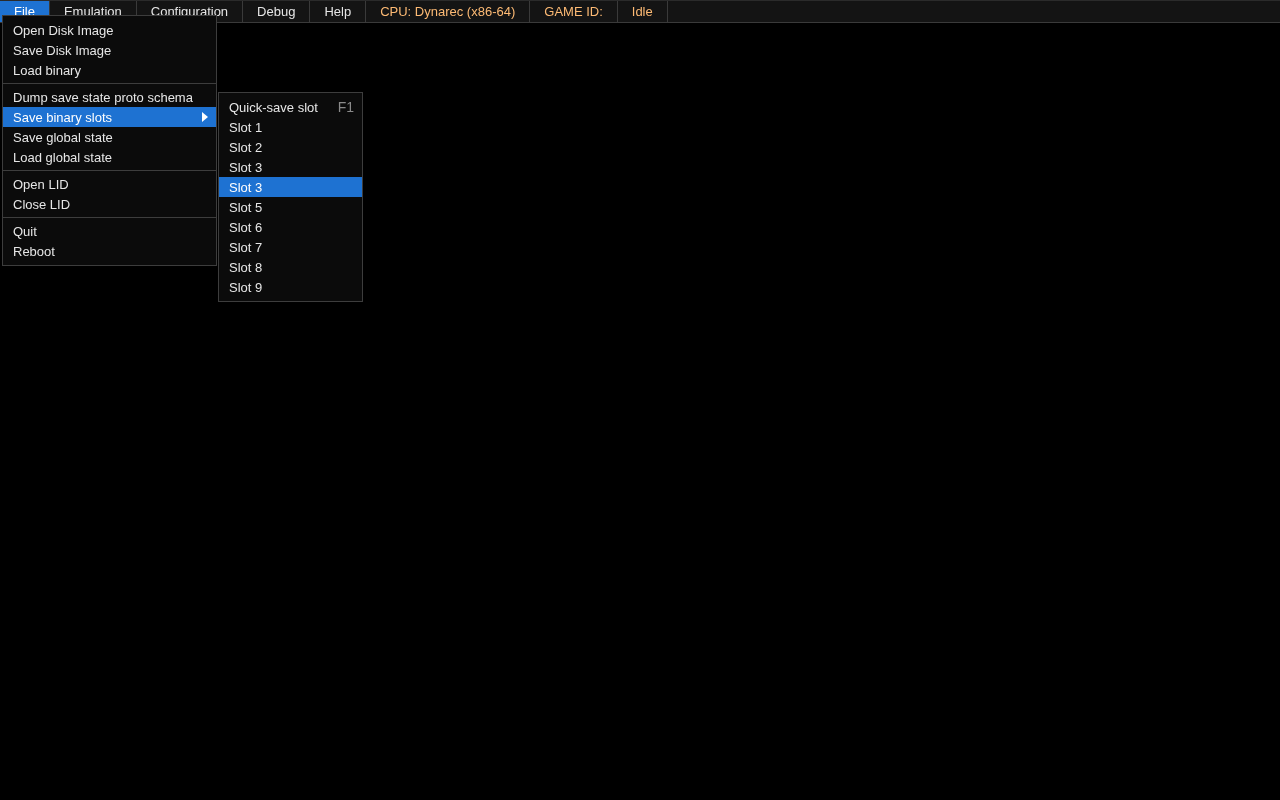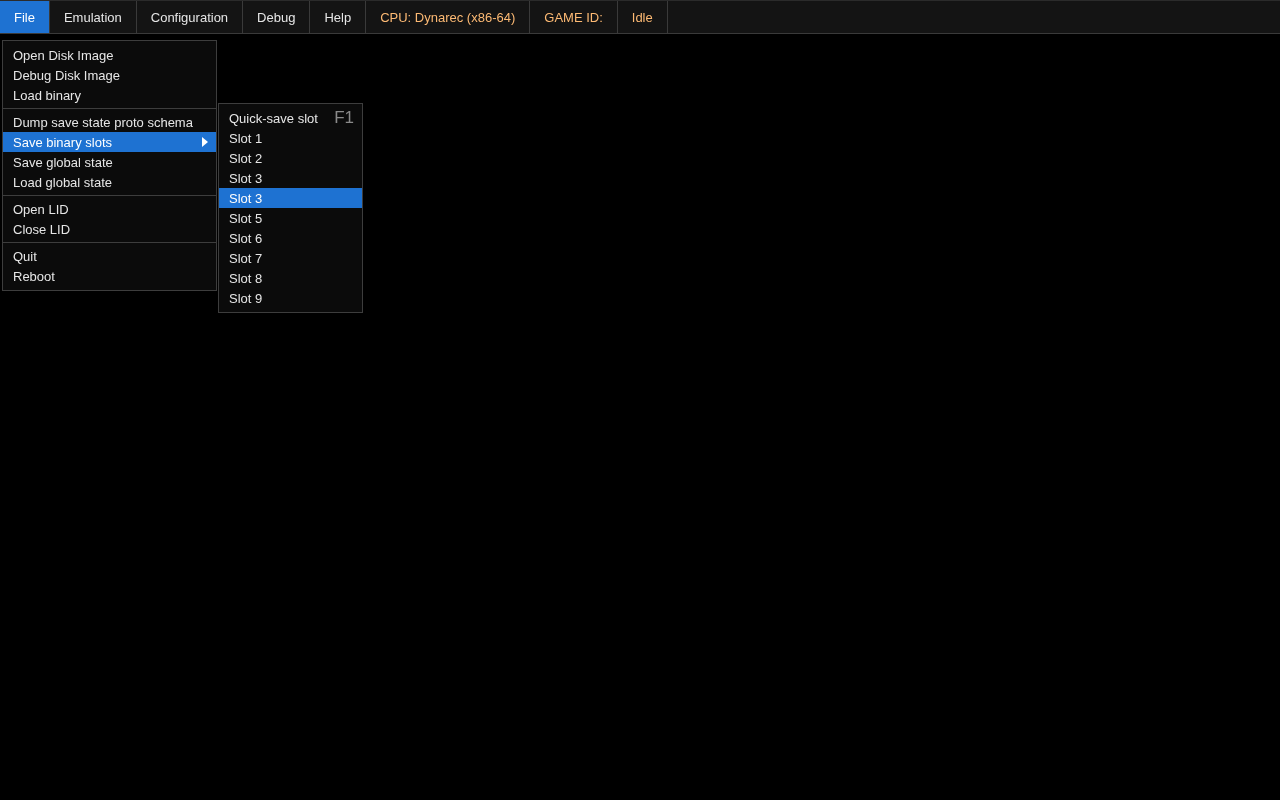--- a/index.html
+++ b/index.html
@@ -11,21 +11,21 @@
     font-size: 13px;
     color: #e6e6e6;
     overflow: hidden;
     position: relative;
   }
 
   
   .menubar {
     display: flex;
     align-items: stretch;
-    height: 34px;
+    height: 23px;
     background: #141414;
     border-top: 1px solid #2b2b2b;
     border-bottom: 1px solid #3a3a3a;
   }
   .menubar-item {
     display: flex;
     align-items: center;
     padding: 0 14px;
     height: 100%;
     border-right: 1px solid #3a3a3a;
@@ -44,47 +44,47 @@
   
   .dropdown {
     position: absolute;
     background: #0b0b0b;
     border: 1px solid #3d3d3d;
     padding: 4px 0;
     min-width: 215px;
   }
   .dropdown.file-menu {
     left: 2px;
-    top: 40px;
+    top: 15px;
     width: 179px;
   }
   .dropdown.sub-menu {
     left: 218px;
-    top: 103px;
+    top: 92px;
     width: 145px;
     min-width: 145px;
   }
   .menu-item {
     display: flex;
     align-items: center;
     justify-content: space-between;
     height: 20px;
     padding: 0 8px 0 10px;
     white-space: nowrap;
     cursor: default;
   }
   .menu-item.highlight {
     background: #1e72d2;
     color: #fff;
   }
   .menu-item .label { flex: 1; }
   .menu-item .accel {
     color: #8a8a8a;
     margin-left: 8px;
-    font-size: 17px;
+    font-size: 14px;
   }
   .menu-item .arrow {
     width: 0; height: 0;
     border-top: 5px solid transparent;
     border-bottom: 5px solid transparent;
     border-left: 6px solid #e6e6e6;
     margin-left: 8px;
   }
   .menu-item.highlight .arrow { border-left-color: #fff; }
   .menu-sep {
@@ -121,21 +121,21 @@
   <div class="menubar-item status">
       <span>Idle</span>
     </div>
 </div>
 
 <div class="dropdown file-menu">
   <div class="menu-item">
       <span class="label">Open Disk Image</span>
     </div>
   <div class="menu-item">
-      <span class="label">Debug Disk Image</span>
+      <span class="label">Save Disk Image</span>
     </div>
   <div class="menu-item">
       <span class="label">Load binary</span>
     </div>
   <div class="menu-sep"></div>
   <div class="menu-item">
       <span class="label">Dump save state proto schema</span>
     </div>
   <div class="menu-item highlight">
     <span class="label">Save binary slots</span>

